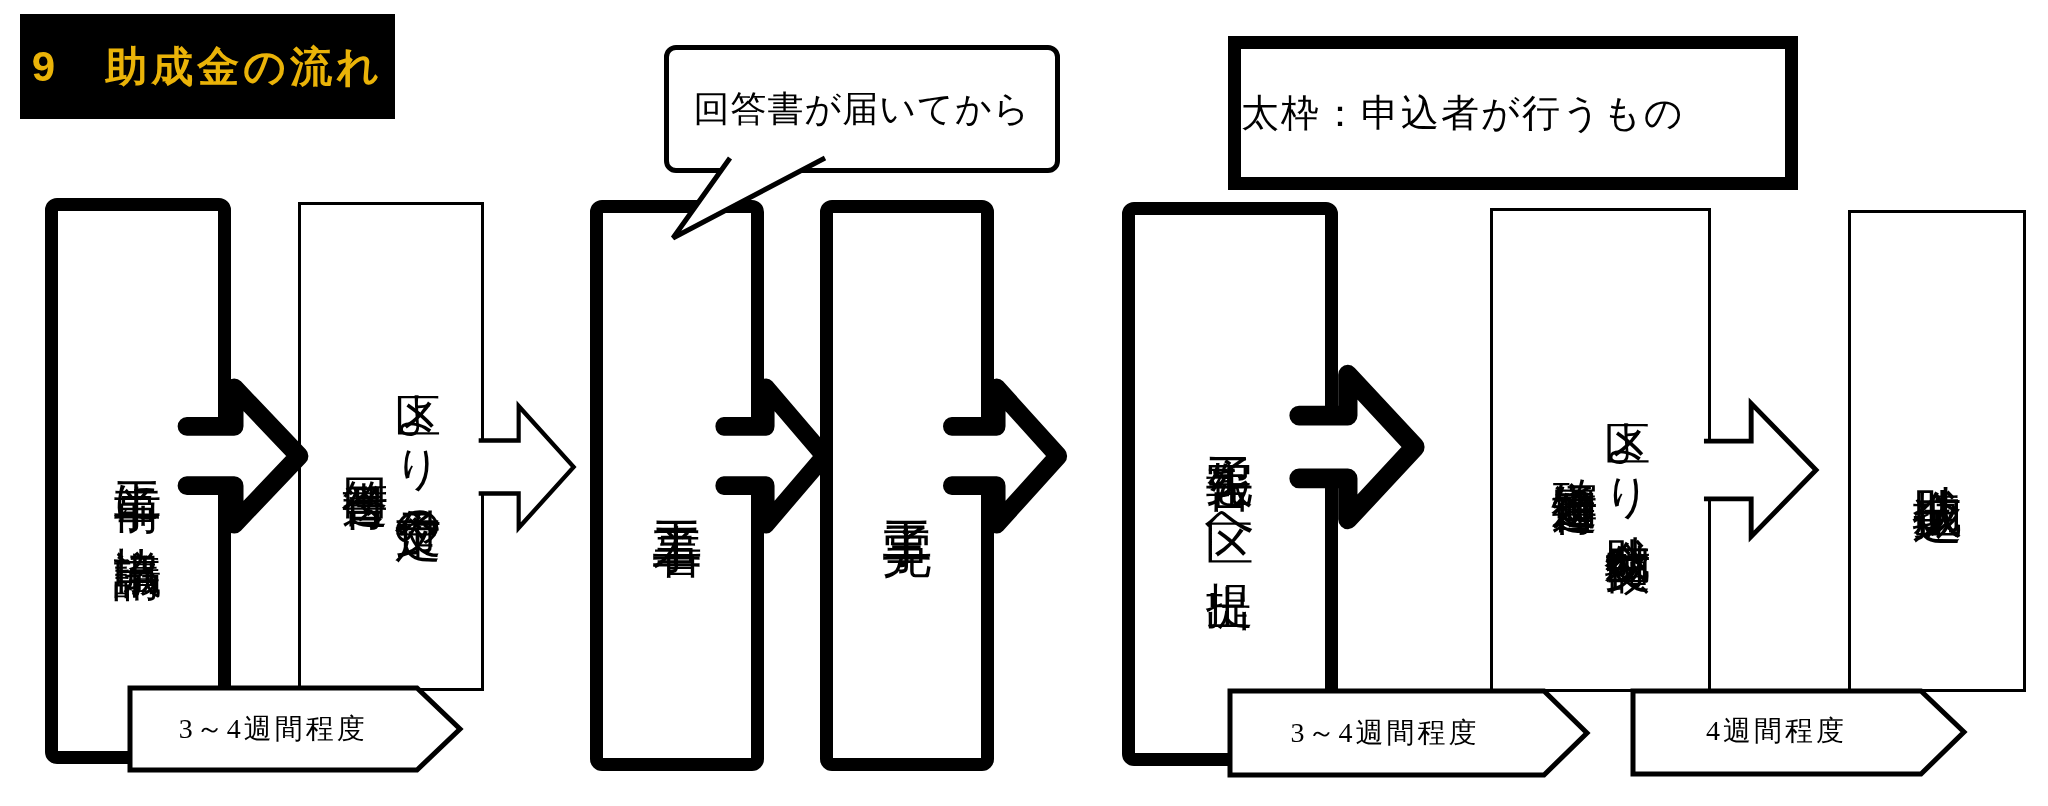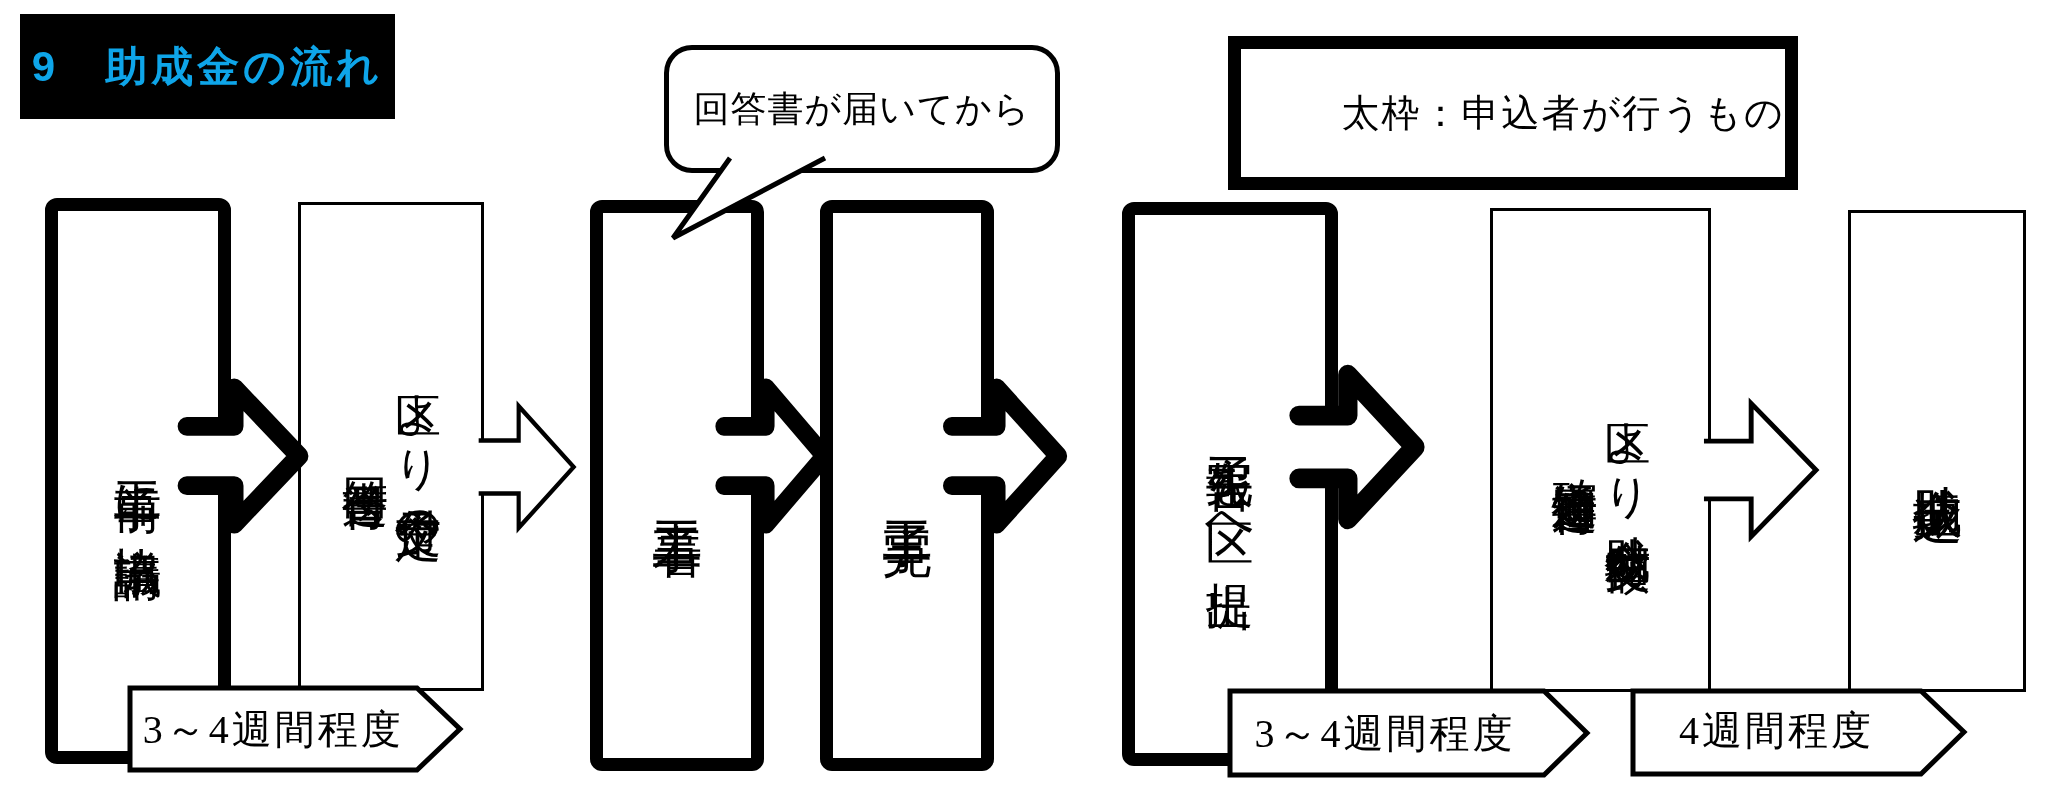--- a/index.html
+++ b/index.html
@@ -12,53 +12,53 @@
     font-family: "Liberation Serif", "DejaVu Serif", serif;
     color: #000000;
   }
 
   
   .title-box {
     position: absolute;
     left: 20px; top: 14px;
     width: 375px; height: 105px;
     background: #000000;
-    color: #0ea5e9;
+    color: #eab308;
     display: flex; align-items: center; justify-content: center;
     font-family: "Liberation Sans", "DejaVu Sans", sans-serif;
     font-weight: bold;
     font-size: 42px;
     letter-spacing: 4px;
   }
   .callout-bubble {
     position: absolute;
     left: 664px; top: 45px;
     width: 386px; height: 118px;
     background: #ffffff;
     border: 5px solid #000000;
-    border-radius: 28px;
+    border-radius: 12px;
     display: flex; align-items: center; justify-content: center;
     font-size: 36px;
     letter-spacing: 1px;
     z-index: 6;
   }
   .callout-tail {
     position: absolute;
     left: 655px; top: 152px;
     width: 200px; height: 95px;
     z-index: 7;
     overflow: visible;
   }
   .legend-box {
     position: absolute;
     left: 1228px; top: 36px;
     width: 544px; height: 128px;
     background: #ffffff;
     border: 13px solid #000000;
-    display: flex; align-items: center; justify-content: flex-end;
+    display: flex; align-items: center; justify-content: flex-start;
     font-size: 38px;
     letter-spacing: 2px;
   }
 
   
   .step {
     position: absolute;
     background: #ffffff;
     display: flex; align-items: center; justify-content: center;
     z-index: 1;
@@ -76,21 +76,21 @@
 
   
   .arrow { position: absolute; overflow: visible; z-index: 3; }
 
   
   .banner { position: absolute; z-index: 5; }
   .banner svg { position: absolute; left: 0; top: 0; overflow: visible; }
   .banner-text {
     position: absolute; left: 0; top: 0; bottom: 0; right: 13%;
     display: flex; align-items: center; justify-content: center;
-    font-size: 40px;
+    font-size: 28px;
     letter-spacing: 3px;
   }
 </style>
 </head>
 <body>
 
 <div class="canvas">
 
   <div class="title-box">
     <span>9　助成金の流れ</span>

